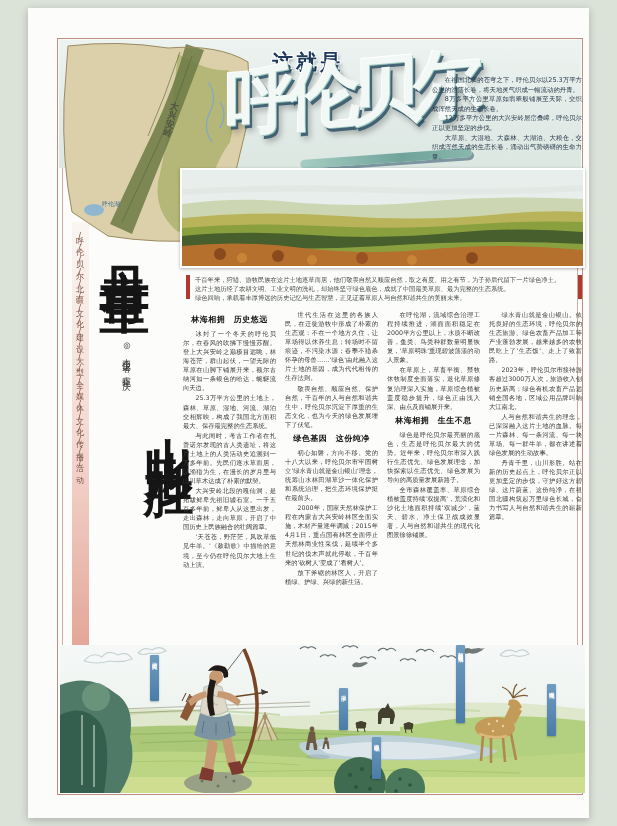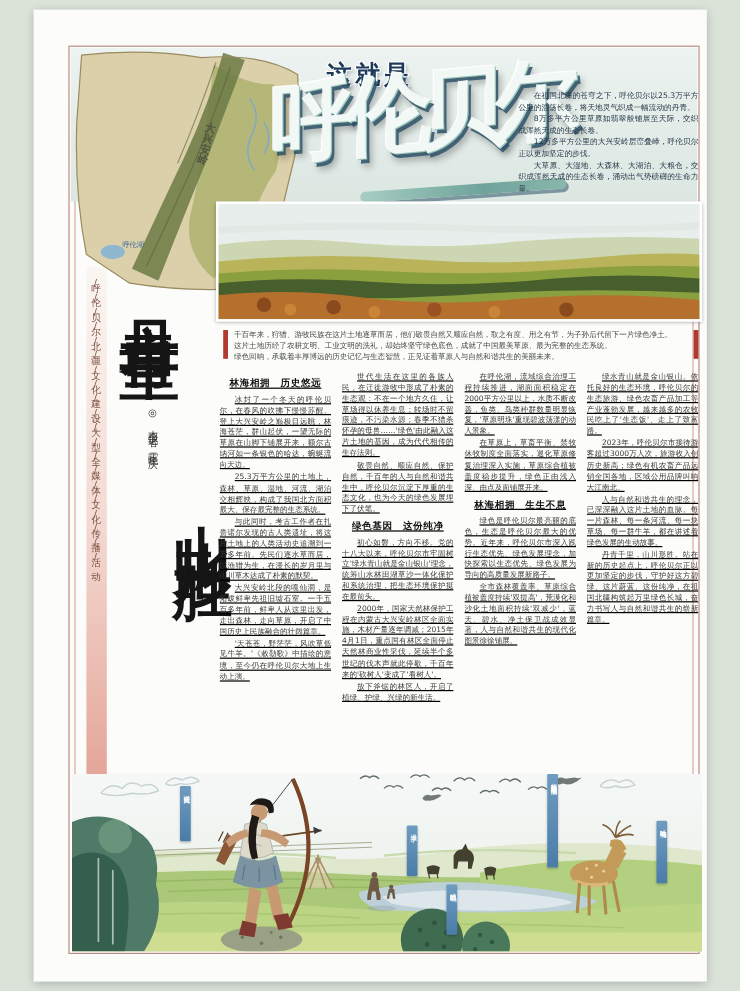--- a/index.html
+++ b/index.html
@@ -48,21 +48,21 @@
   .headline-1 { left:64px; top:218px; }
   .headline-2 { left:108px; top:390px; letter-spacing:10px; }
   .byline { position:absolute; left:93px; top:332px; writing-mode:vertical-rl; text-orientation:upright;
           font-size:8.5px; color:#333; letter-spacing:2px; }
   
   .standfirst { position:absolute; left:158px; top:267px; width:396px; display:flex; gap:5px; }
   .red-bar { width:4px; height:24px; background:#b03a30; flex:0 0 4px; }
   .standfirst-lines { flex:1; }
   .standfirst-lines p { font-size:6.3px; line-height:1.45; color:#454b45; }
   
-  .col { position:absolute; top:302px; width:93px; height:340px; overflow:hidden;text-decoration:underline; }
+  .col { position:absolute; top:302px; width:93px; height:340px; overflow:hidden; }
   .col p { font-size:6.3px; line-height:1.44; color:#3a3a3a; text-align:justify; text-indent:2em; margin-bottom:1px; }
   .col h4 { font-size:8px; color:#111; text-align:center; margin:4px 0 4px; letter-spacing:.5px; }
   .c1 { left:155px; } .c2 { left:257px; } .c3 { left:359px; } .c4 { left:461px; }
   
   .illustration { position:absolute; left:32px; top:637px; width:525px; height:148px; overflow:hidden;
           background:linear-gradient(180deg,#f5f8f7 0%,#eef3ee 55%,#e8efe4 100%); }
   .ribbon { position:absolute; width:9px; background:linear-gradient(180deg,#6f9cc0,#4a7ca8);
           border-radius:1px; box-shadow:0 1px 2px rgba(0,0,0,.25); display:flex; justify-content:center; }
   .ribbon span { writing-mode:vertical-rl; text-orientation:upright; font-size:5.5px; color:#fff;
           letter-spacing:.5px; margin-top:3px; line-height:1; }

